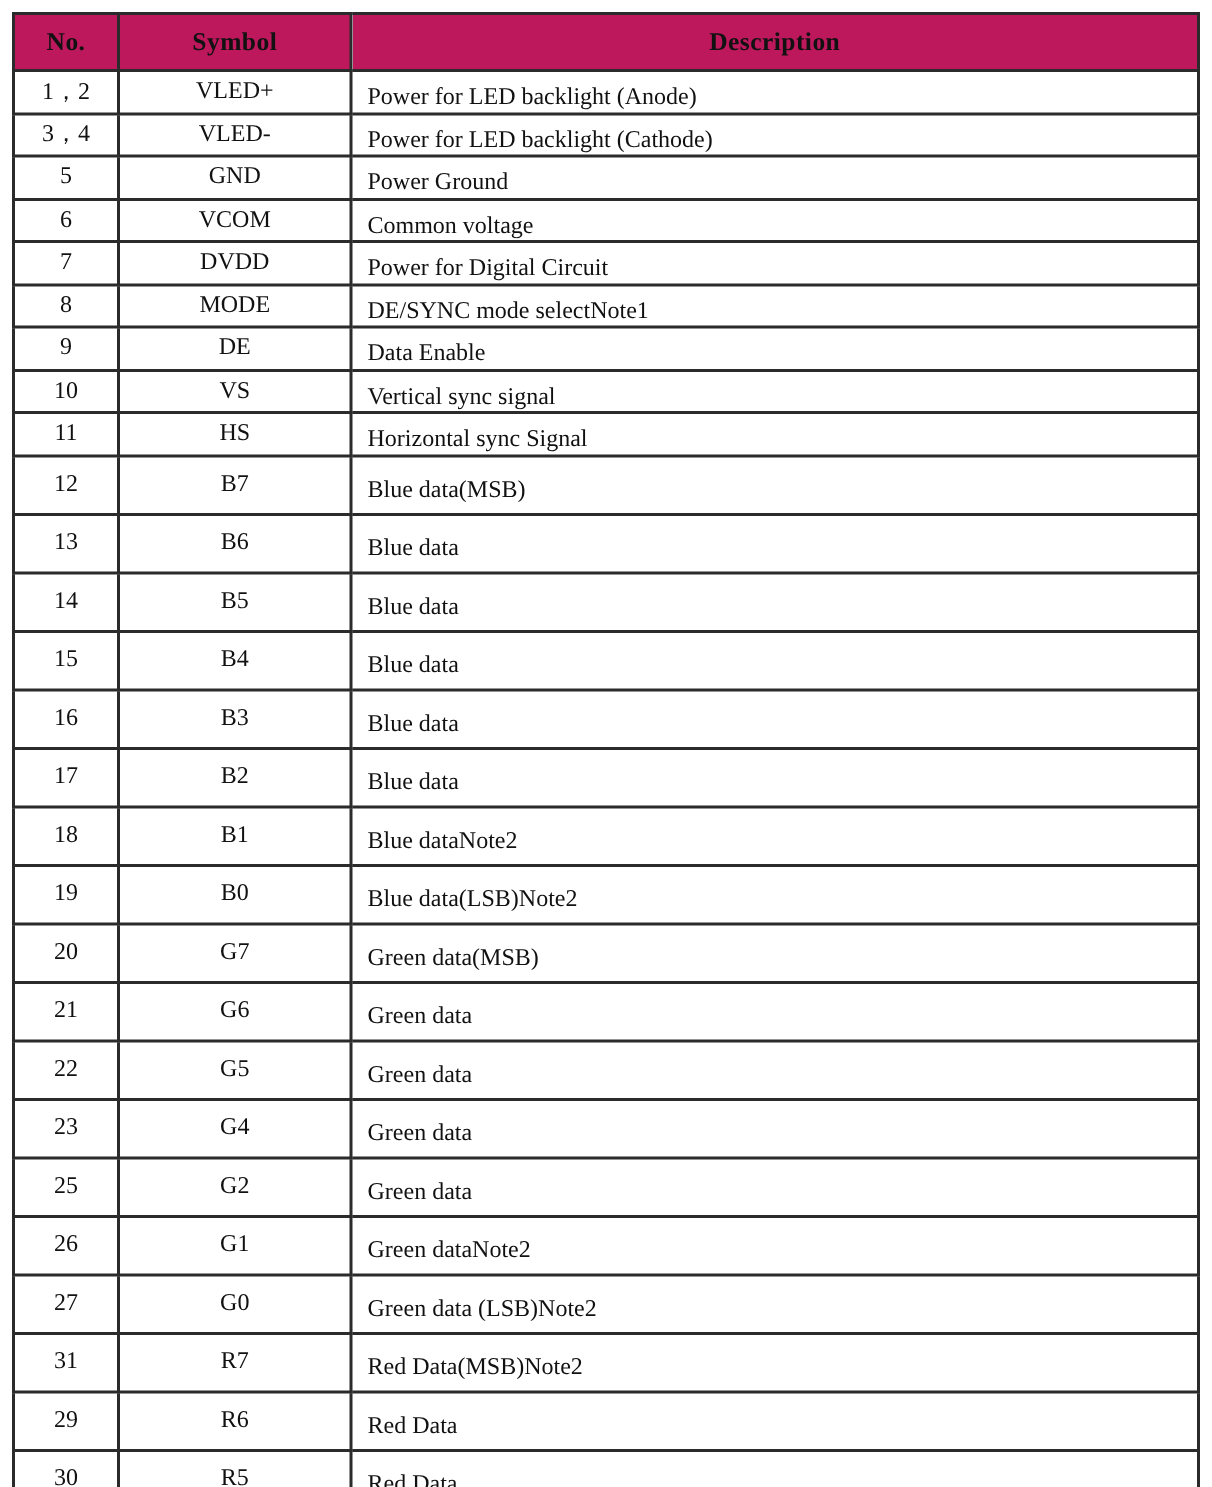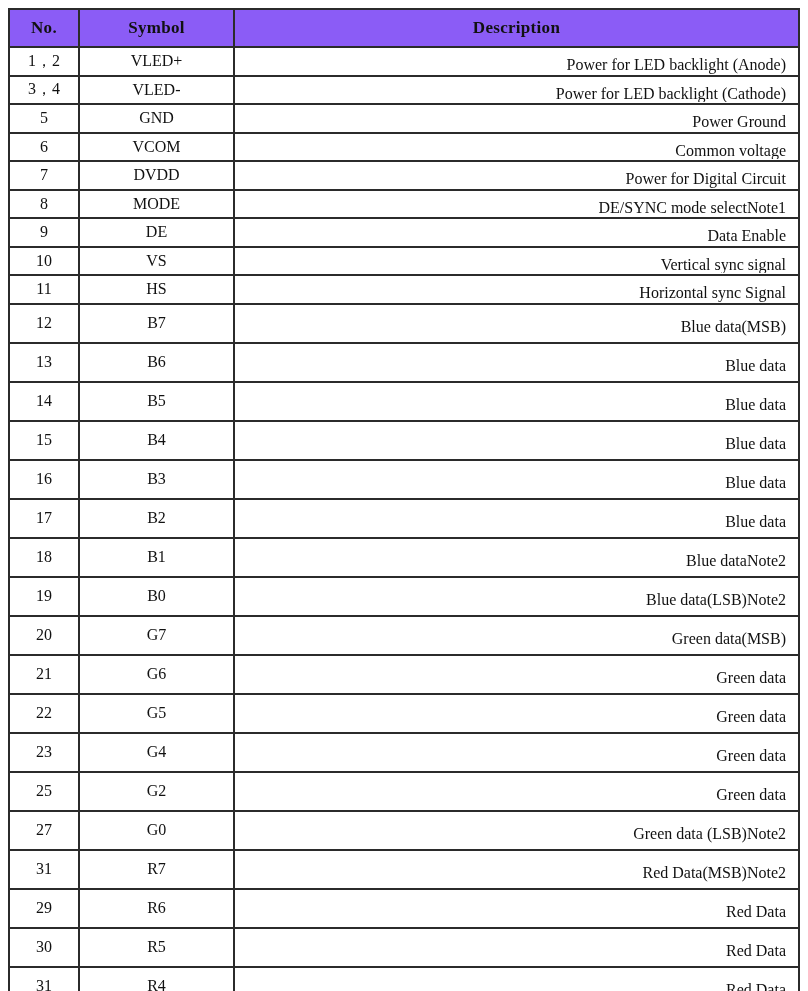--- a/index.html
+++ b/index.html
@@ -17,36 +17,36 @@
   table.pin-table {
     border-collapse: collapse;
     width: 792px;
     table-layout: fixed;
   }
   .pin-table th, .pin-table td {
     border: 2px solid #2b2b2b;
     overflow: hidden;
   }
   .pin-table thead th {
-    background: #8b5cf6;
+    background: #be185d;
     height: 38px;
     font-size: 17px;
     font-weight: bold;
     text-align: center;
     letter-spacing: 0.3px;
   }
   .pin-table td { font-size: 16px; background: #ffffff; }
   tr.short td { height: 28.5px; border-radius: 7px; }
   tr.tall  td { height: 39px; }
   .c-no  { text-align: center; }
   .c-sym { text-align: center; }
   .c-desc { padding: 0; }
   .desc-inner {
     display: flex;
-    justify-content: flex-end;
+    justify-content: flex-start;
     align-items: center;
     padding-left: 10px;
     padding-right: 12px;
     width: 100%;
     height: 100%;
     margin-top: 8px;
   }
   .desc-text { white-space: nowrap; }
   .note-text { white-space: nowrap; }
 </style>
@@ -392,20 +392,34 @@
       <span>G2</span>
     </td>
     <td class="c-desc">
       <div class="desc-inner">
         <span class="desc-text">Green data</span>
         <span class="note-text"></span>
       </div>
     </td>
   </tr>
 
+  <tr class="tall">
+    <td class="c-no">
+      <span>26</span>
+    </td>
+    <td class="c-sym">
+      <span>G1</span>
+    </td>
+    <td class="c-desc">
+      <div class="desc-inner">
+        <span class="desc-text">Green data</span>
+        <span class="note-text">Note2</span>
+      </div>
+    </td>
+  </tr>
 
   <tr class="tall">
     <td class="c-no">
       <span>27</span>
     </td>
     <td class="c-sym">
       <span>G0</span>
     </td>
     <td class="c-desc">
       <div class="desc-inner">

